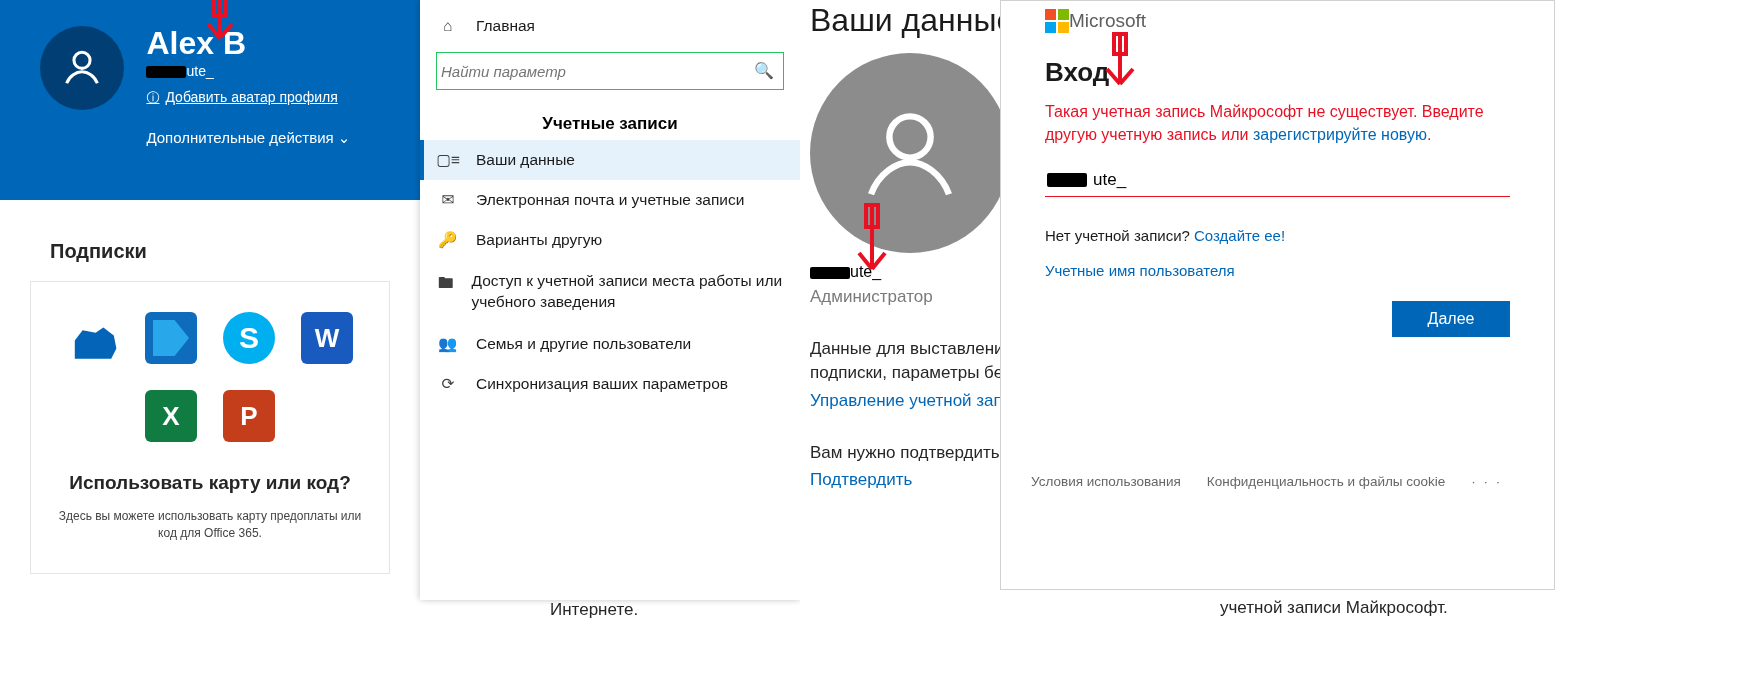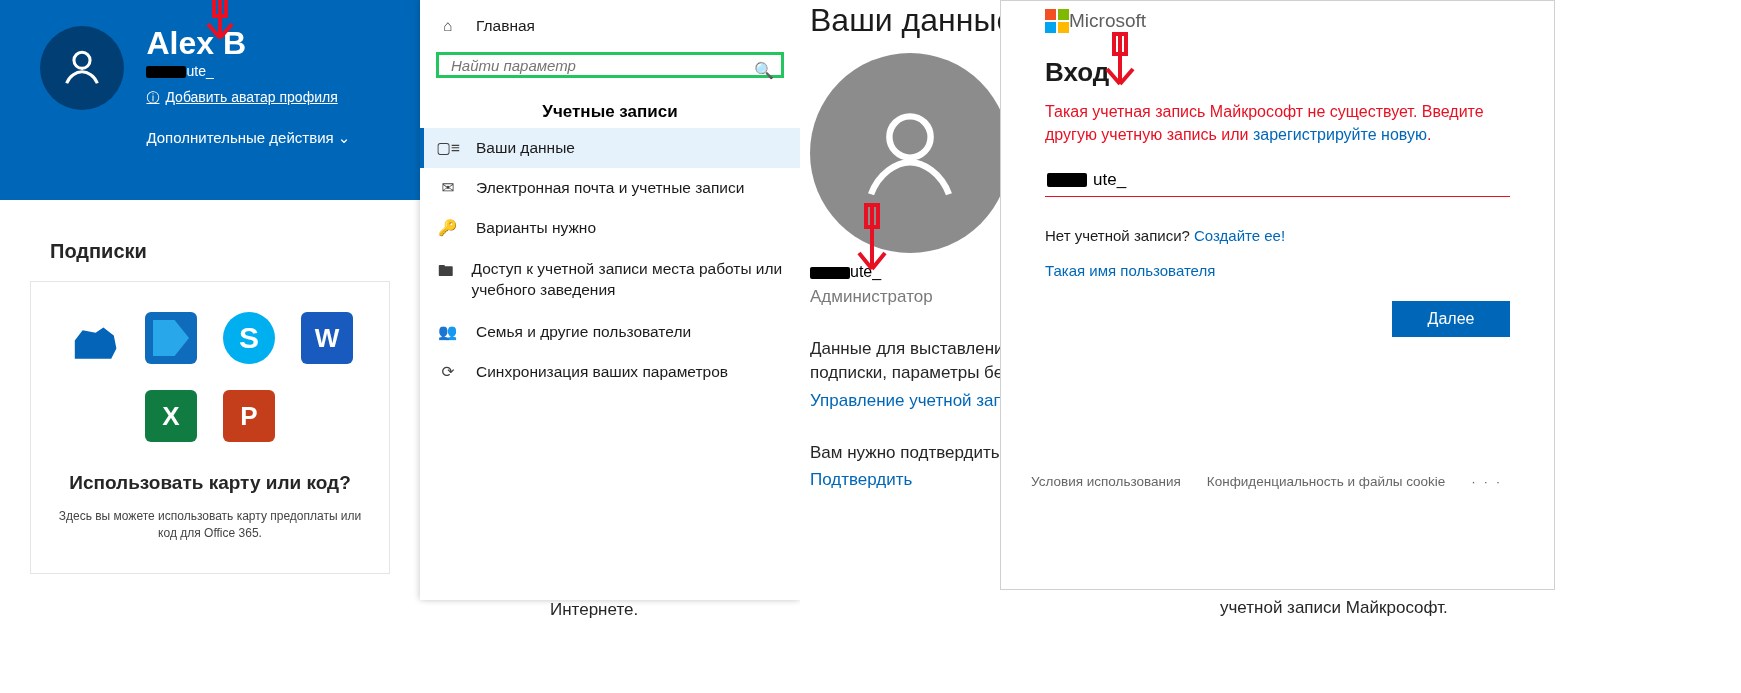--- a/index.html
+++ b/index.html
@@ -34,21 +34,21 @@
   .ico-wd::after,.ico-xl::after,.ico-pp::after{position:absolute;inset:0;display:flex;align-items:center;justify-content:center;font-weight:700;font-size:26px;}
   .card-title { font-size: 19px; font-weight: 600; margin-bottom: 14px; color:#262626;}
   .card-text { font-size: 12px; color: #444; line-height: 1.45; }
 
   
   .settings-panel { position: absolute; left: 420px; top: 0; width: 380px; height: 600px; background:#fff; box-shadow: -2px 0 6px rgba(0,0,0,.12), 2px 0 6px rgba(0,0,0,.12); padding-top: 6px;}
   .set-row { display:flex; align-items:center; gap:18px; padding: 11px 16px 11px 18px; font-size:15.5px; color:#1b1b1b; cursor:pointer; }
   .set-row.active{ border-left:4px solid #0067b8; background:#e5f1fb; padding-left:14px;}
   .set-row .ico { width:20px; display:inline-flex; justify-content:center; color:#404040;}
   .search-wrap { margin: 6px 16px 16px 16px; }
-  .search { width:100%; height:26px; border:3px solid #22c55e; background:#fff; padding:0 36px 0 12px; font-size:15px; font-style:italic; color:#666;}
+  .search { width:100%; height:38px; border:1px solid #22c55e; background:#fff; padding:0 36px 0 4px; font-size:15px; font-style:italic; color:#666;}
   .search-wrap{position:relative;}
   .search-ico{position:absolute; right:10px; top:9px; color:#555;}
   .section-h { font-size:17px; font-weight:600; padding: 8px 18px 6px; text-align: center; }
   .set-row.multi { align-items:flex-start; }
   .set-row.multi .txt{line-height:1.35;}
   .tail-text{ position:absolute; left:520px; top:600px; font-size:17px; color:#262626;margin-left:30px;}
 
   
   .info-panel { position:absolute; left:800px; top:0; width:200px; height:693px; background:#fff; padding: 0 0 0 10px; }
   .info-h { font-size:32px; font-weight:400; color:#1b1b1b; margin-top:2px; white-space:nowrap;}
@@ -132,21 +132,21 @@
   <div class="set-row active">
     <span class="ico">▢≡</span>
     <span class="txt">Ваши данные</span>
   </div>
   <div class="set-row">
     <span class="ico">✉</span>
     <span class="txt">Электронная почта и учетные записи</span>
   </div>
   <div class="set-row">
     <span class="ico">🔑</span>
-    <span class="txt">Варианты нужно</span>
+    <span class="txt">Варианты другую</span>
   </div>
   <div class="set-row multi">
     <span class="ico">🖿</span>
     <span class="txt">Доступ к учетной записи места работы или учебного заведения</span>
   </div>
   <div class="set-row">
     <span class="ico">👥</span>
     <span class="txt">Семья и другие пользователи</span>
   </div>
   <div class="set-row">
@@ -190,21 +190,21 @@
     <span>Такая учетная запись Майкрософт не существует. Введите другую учетную запись или </span><span class="link">зарегистрируйте новую</span><span>.</span>
   </div>
   <div style="position:relative">
     <span style="position:absolute;left:2px;top:24px;"><span class="redacted" style="height:14px;"></span></span>
     <input class="login-input" style="padding-left: 48px;" value="ute_">
   </div>
   <div class="helper">
     <span>Нет учетной записи?</span>
     <span class="link">Создайте ее!</span>
   </div>
-  <span class="link forgot">Такая имя пользователя</span>
+  <span class="link forgot">Учетные имя пользователя</span>
   <button class="next-btn">Далее</button>
   <div class="login-footer">
     <span>Условия использования</span>
     <span>Конфиденциальность и файлы cookie</span>
     <span class="dots">· · ·</span>
   </div>
 </div>
 
 <div class="arrow" style="left:200px;top:-4px">
   <svg width="40" height="70">

